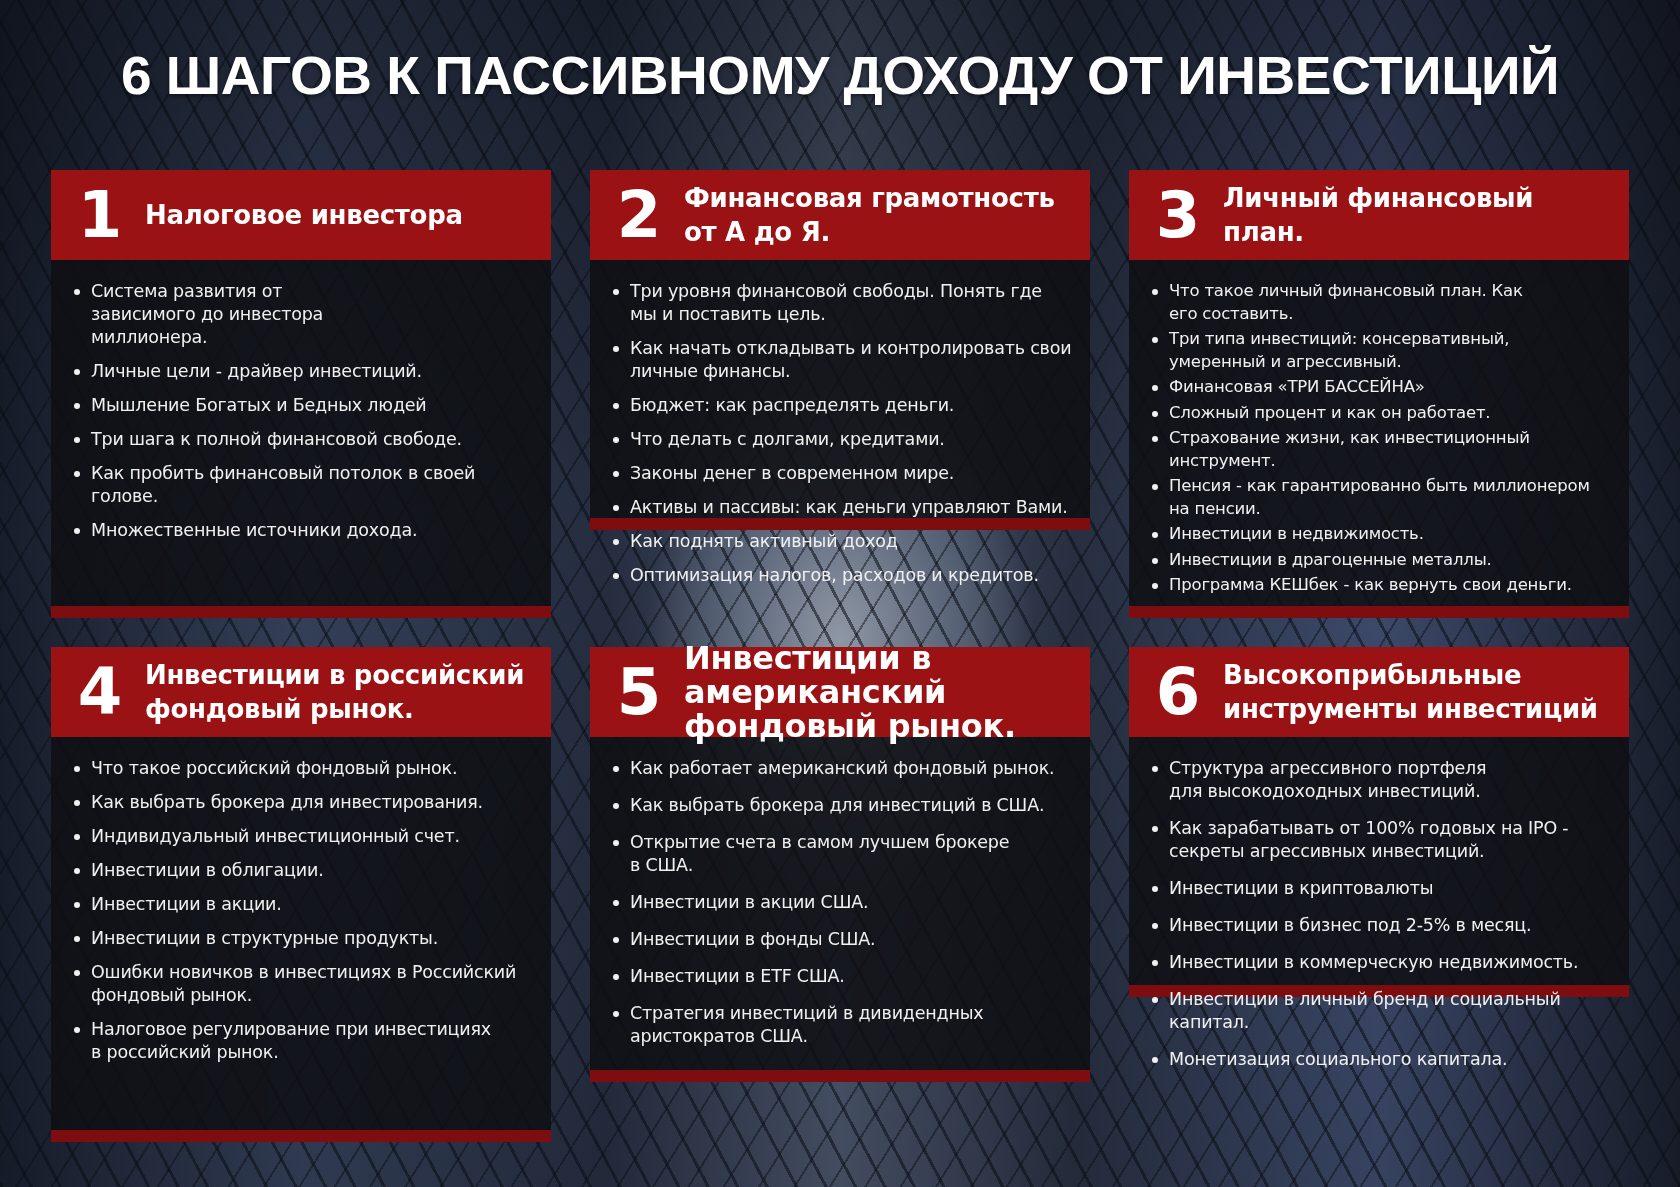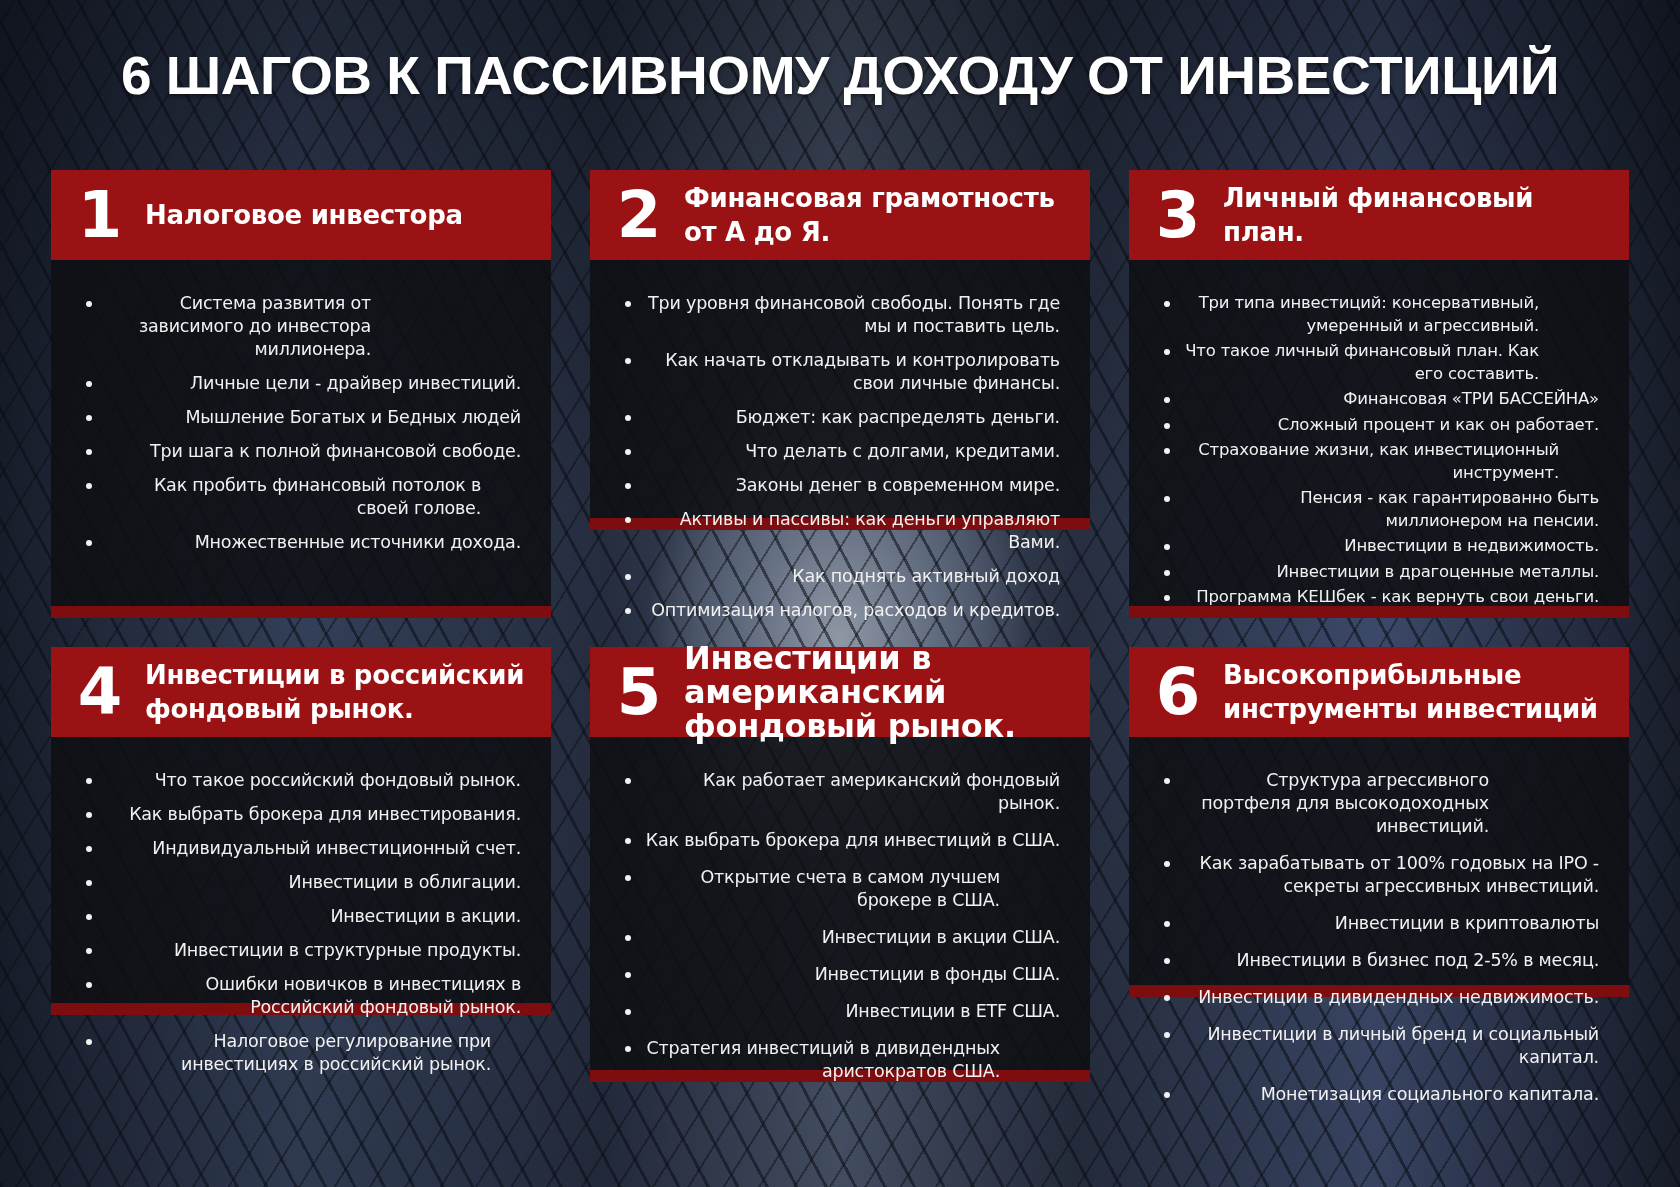--- a/index.html
+++ b/index.html
@@ -42,21 +42,21 @@
     color: #fff; font-weight: 700; font-size: 26px; line-height: 34px;
     margin-left: 6px;
     font-family: "DejaVu Sans", sans-serif;
     letter-spacing: -0.3px;
   }
   .card-body {
     background: rgba(14,15,19,0.86);
     padding: 16px 14px 0 18px; box-sizing: border-box;
   }
   .card-foot { background: #7d0d0f; height: 12px; }
-  ul { margin: 16px; padding: 0; list-style: none; text-align: right; }
+  ul { margin: 4px; padding: 0; list-style: none; }
   li {
     color: #f1f1f1; font-size: 17.5px; line-height: 23px;
     padding-left: 18px; position: relative;
     font-family: "DejaVu Sans", sans-serif; letter-spacing: -0.2px;
   }
   li::before {
     content: ""; position: absolute; left: 1px; top: 9px;
     width: 6px; height: 6px; border-radius: 50%; background: #f1f1f1;
   }
   .sp-a li { margin-bottom: 11px; }
@@ -109,40 +109,40 @@
   <div class="card-foot"></div>
 </div>
 
 <div class="card" style="left:1129px; top:170px;">
   <div class="card-head">
     <div class="card-num">3</div>
     <div class="card-title" style="width:330px;">Личный финансовый план.</div>
   </div>
   <div class="card-body sp-b" style="height:346px;">
     <ul>
+      <li style="padding-right:60px;">Что такое личный финансовый план. Как его составить.</li>
       <li style="padding-right:60px;">Три типа инвестиций: консервативный, умеренный и агрессивный.</li>
-      <li style="padding-right:60px;">Что такое личный финансовый план. Как его составить.</li>
       <li>Финансовая «ТРИ БАССЕЙНА»</li>
       <li>Сложный процент и как он работает.</li>
       <li style="padding-right:40px;">Страхование жизни, как инвестиционный инструмент.</li>
       <li>Пенсия - как гарантированно быть миллионером на пенсии.</li>
       <li>Инвестиции в недвижимость.</li>
       <li>Инвестиции в драгоценные металлы.</li>
       <li>Программа КЕШбек - как вернуть свои деньги.</li>
     </ul>
   </div>
   <div class="card-foot"></div>
 </div>
 
 <div class="card" style="left:51px; top:647px;">
   <div class="card-head">
     <div class="card-num">4</div>
     <div class="card-title" style="width:400px;">Инвестиции в российский фондовый рынок.</div>
   </div>
-  <div class="card-body sp-a" style="height:266px;">
+  <div class="card-body sp-a" style="height:393px;">
     <ul>
       <li>Что такое российский фондовый рынок.</li>
       <li>Как выбрать брокера для инвестирования.</li>
       <li>Индивидуальный инвестиционный счет.</li>
       <li>Инвестиции в облигации.</li>
       <li>Инвестиции в акции.</li>
       <li>Инвестиции в структурные продукты.</li>
       <li>Ошибки новичков в инвестициях в Российский фондовый рынок.</li>
       <li style="padding-right:30px;">Налоговое регулирование при инвестициях в российский рынок.</li>
     </ul>
@@ -173,19 +173,19 @@
   <div class="card-head">
     <div class="card-num">6</div>
     <div class="card-title" style="width:400px;">Высокоприбыльные инструменты инвестиций</div>
   </div>
   <div class="card-body sp-c" style="height:248px;">
     <ul>
       <li style="padding-right:110px;">Структура агрессивного портфеля для высокодоходных инвестиций.</li>
       <li>Как зарабатывать от 100% годовых на IPO - секреты агрессивных инвестиций.</li>
       <li>Инвестиции в криптовалюты</li>
       <li>Инвестиции в бизнес под 2-5% в месяц.</li>
-      <li>Инвестиции в дивидендных недвижимость.</li>
+      <li>Инвестиции в коммерческую недвижимость.</li>
       <li>Инвестиции в личный бренд и социальный капитал.</li>
       <li>Монетизация социального капитала.</li>
     </ul>
   </div>
   <div class="card-foot"></div>
 </div>
 
 </body></html>

